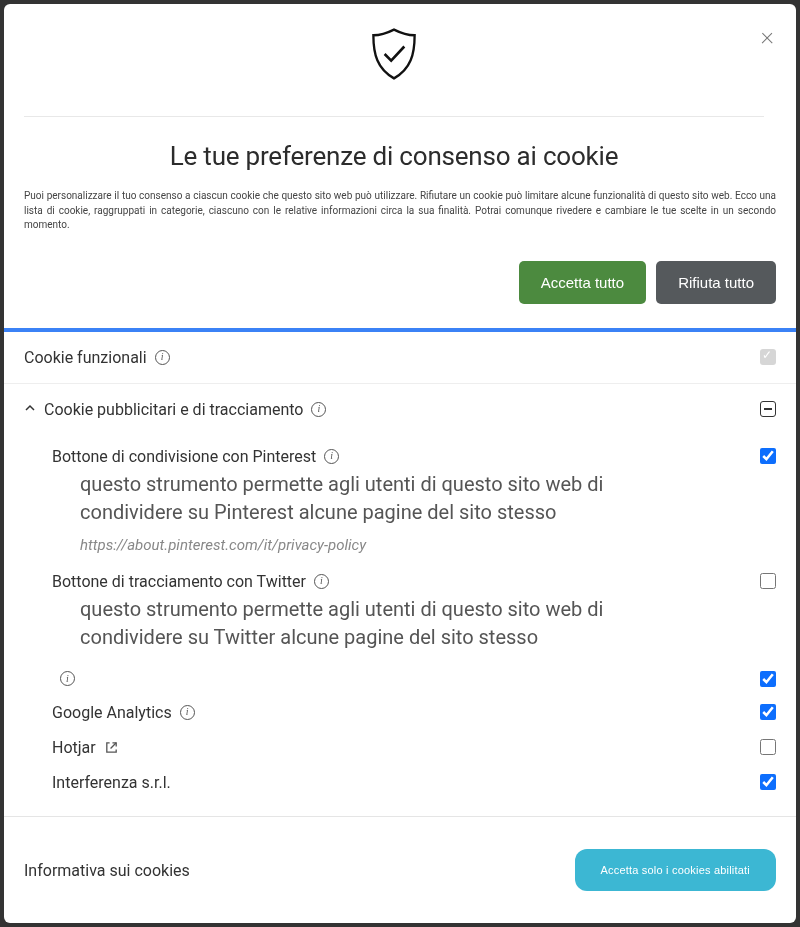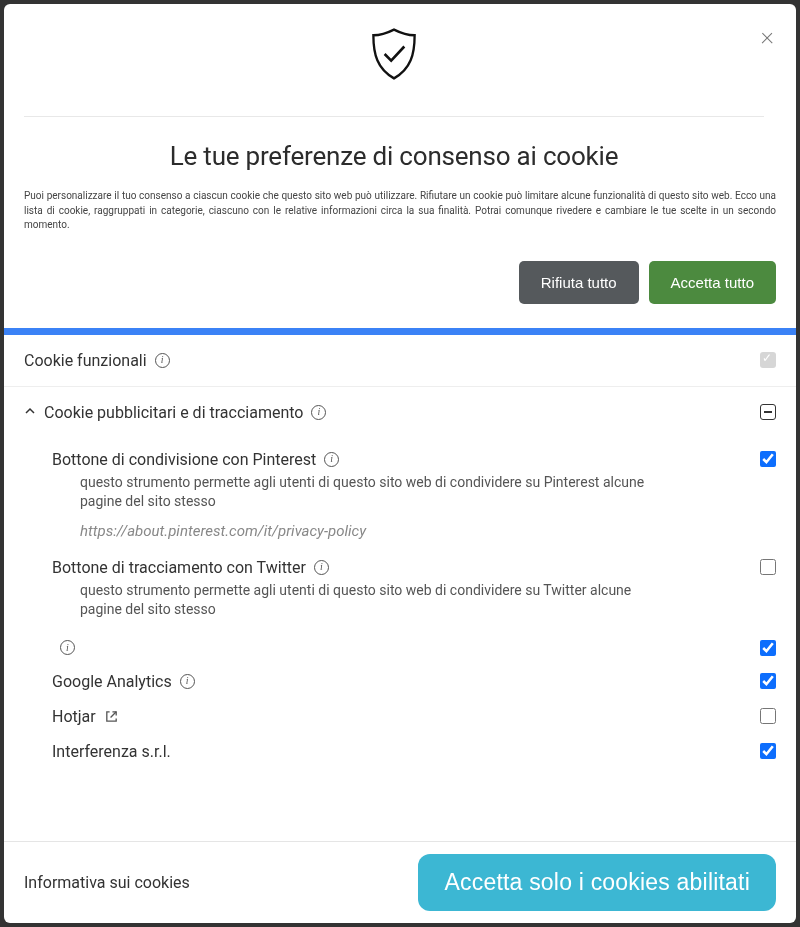--- a/index.html
+++ b/index.html
@@ -67,21 +67,21 @@
     border: none;
     border-radius: 5px;
     padding: 13px 22px;
     font-size: 15px;
     cursor: pointer;
     color: #fff;
   }
   .btn-dark { background: #55595c; }
   .btn-green { background: #4c8a3f; }
   .categories {
-    border-top: 7px solid #3b82f6;
+    border-top: 4px solid #3b82f6;
     flex: 1;
     overflow: auto;
     padding-bottom: 12px;
   }
   .category-row {
     display: flex;
     align-items: center;
     padding: 16px 20px;
     border-bottom: 1px solid #eee;
     font-size: 16px;
@@ -150,49 +150,49 @@
     margin-left: 8px;
     position: relative;
   }
   .ext-icon svg { display: block; }
   input[type="checkbox"].cb {
     width: 16px; height: 16px;
     accent-color: #0d6efd;
     cursor: pointer;
   }
   .cookie-desc {
-    font-size: 14px;
+    font-size: 20px;
     color: #555;
     padding: 4px 120px 4px 28px;
     line-height: 1.4;
   }
   .cookie-link {
     font-size: 15px;
     color: #888;
     padding: 6px 40px 2px 28px;
     word-break: break-all;
     font-style: italic;
   }
   .footer {
     display: flex;
     align-items: center;
-    padding: 12px 20px;
+    padding: 32px 20px;
     border-top: 1px solid #e5e5e5;
   }
   .footer-link {
     font-size: 16px;
     color: #333;
   }
   .btn-cyan {
     background: #3cb7d3;
     color: #fff;
     border: none;
     border-radius: 12px;
     padding: 15px 26px;
-    font-size: 23px;
+    font-size: 11px;
     cursor: pointer;
     letter-spacing: 0.2px;
   }
 </style>
 </head>
 <body>
 
 <div class="modal">
 
   <div class="close-x">×</div>
@@ -204,22 +204,22 @@
         <path d="M22 32 L29 39 L43 24" stroke-width="2.8"></path>
       </svg>
     </span>
     <hr class="divider-thin">
     <h1 class="title">Le tue preferenze di consenso ai cookie</h1>
   </div>
 
   <p class="intro">Puoi personalizzare il tuo consenso a ciascun cookie che questo sito web può utilizzare. Rifiutare un cookie può limitare alcune funzionalità di questo sito web. Ecco una lista di cookie, raggruppati in categorie, ciascuno con le relative informazioni circa la sua finalità. Potrai comunque rivedere e cambiare le tue scelte in un secondo momento.</p>
 
   <div class="btn-row">
+    <button class="btn btn-green">Accetta tutto</button>
     <button class="btn btn-dark">Rifiuta tutto</button>
-    <button class="btn btn-green">Accetta tutto</button>
   </div>
 
   <div class="categories">
 
     <div class="category-row">
       <span>Cookie funzionali</span>
       <span class="info-icon">i</span>
       <span class="spacer"></span>
       <span class="chk-disabled"></span>
     </div>

